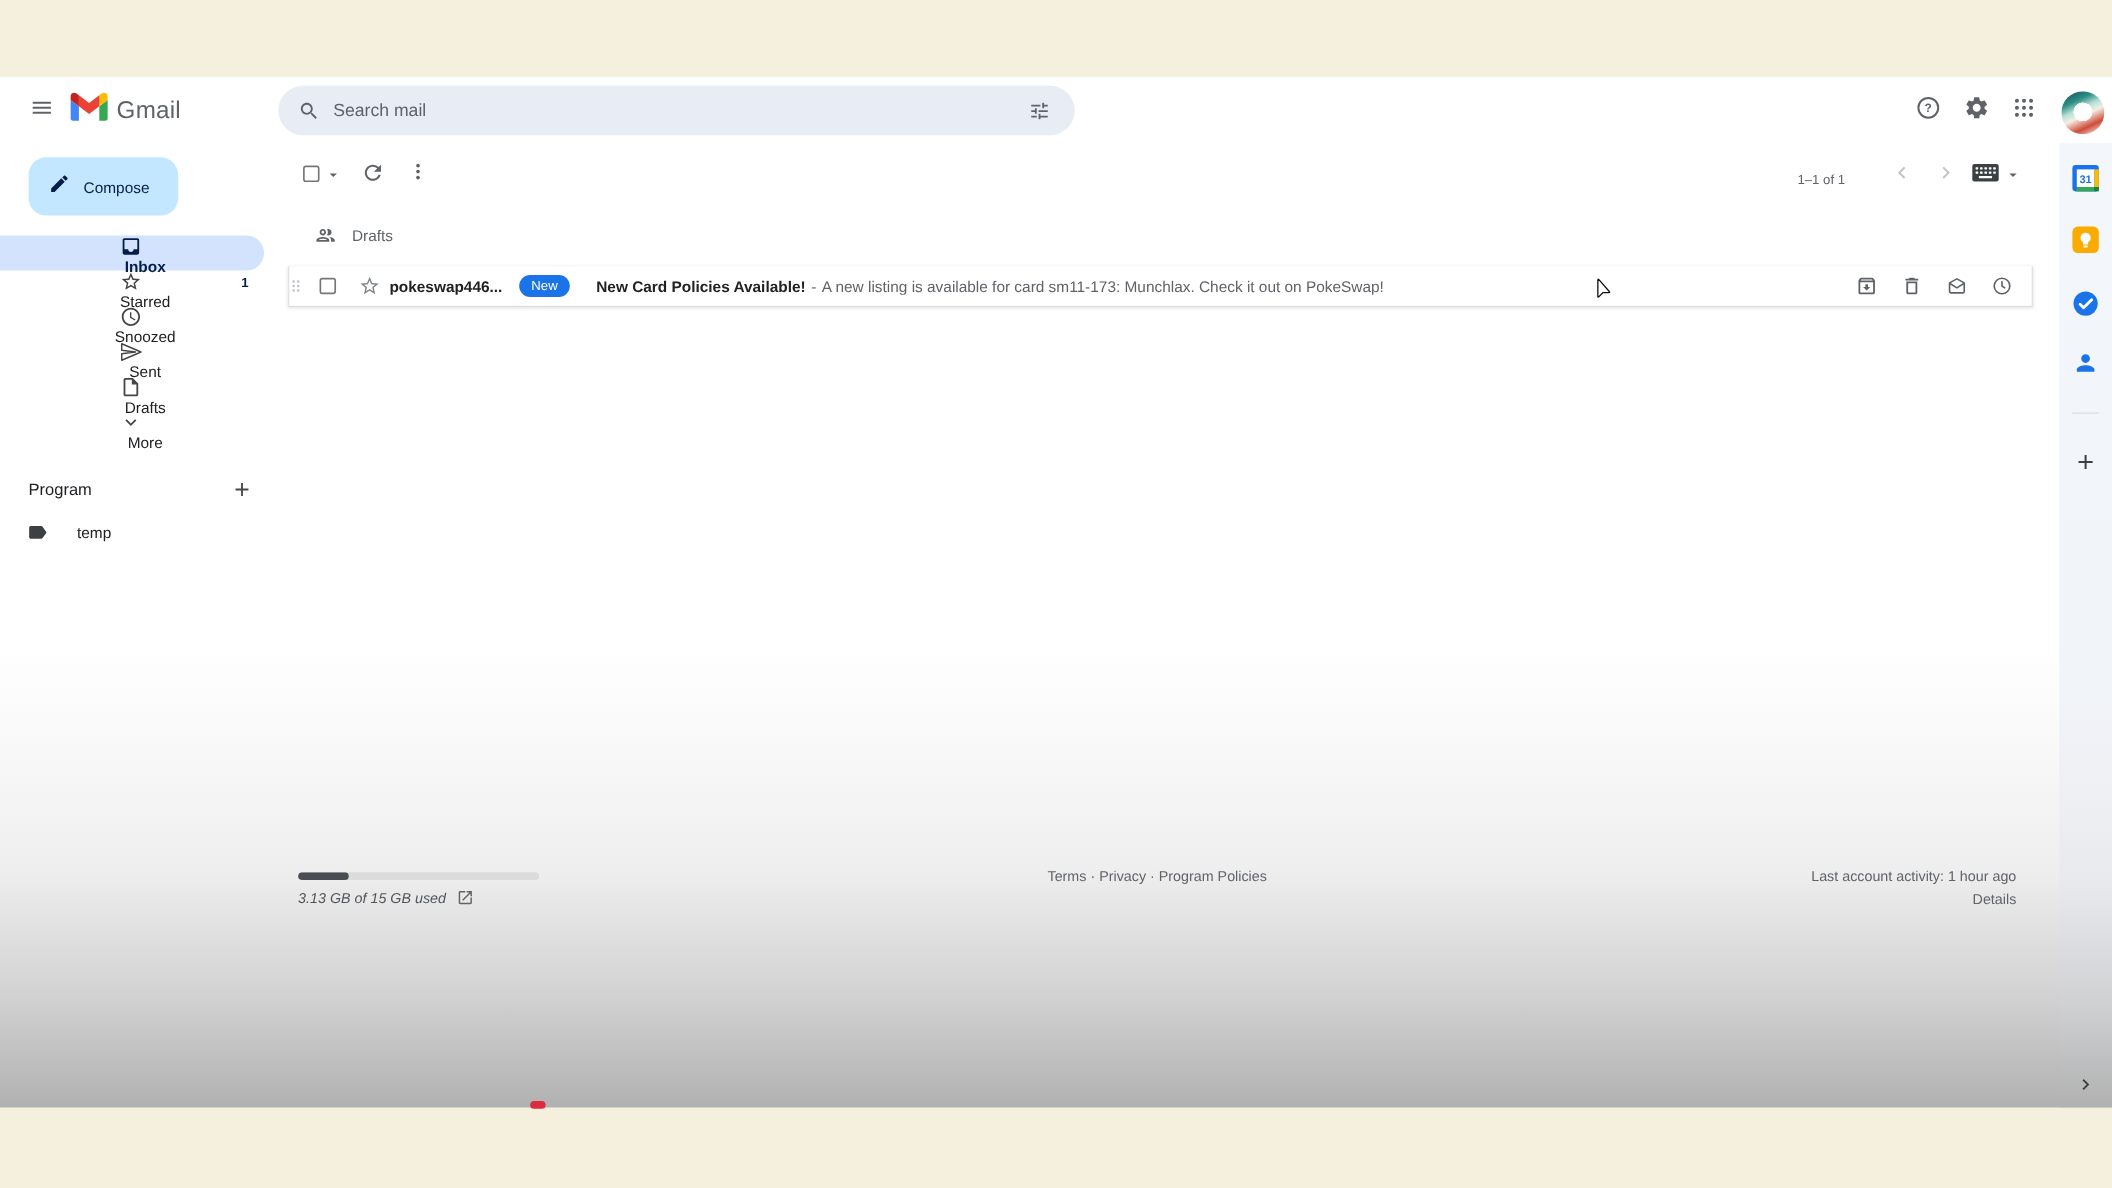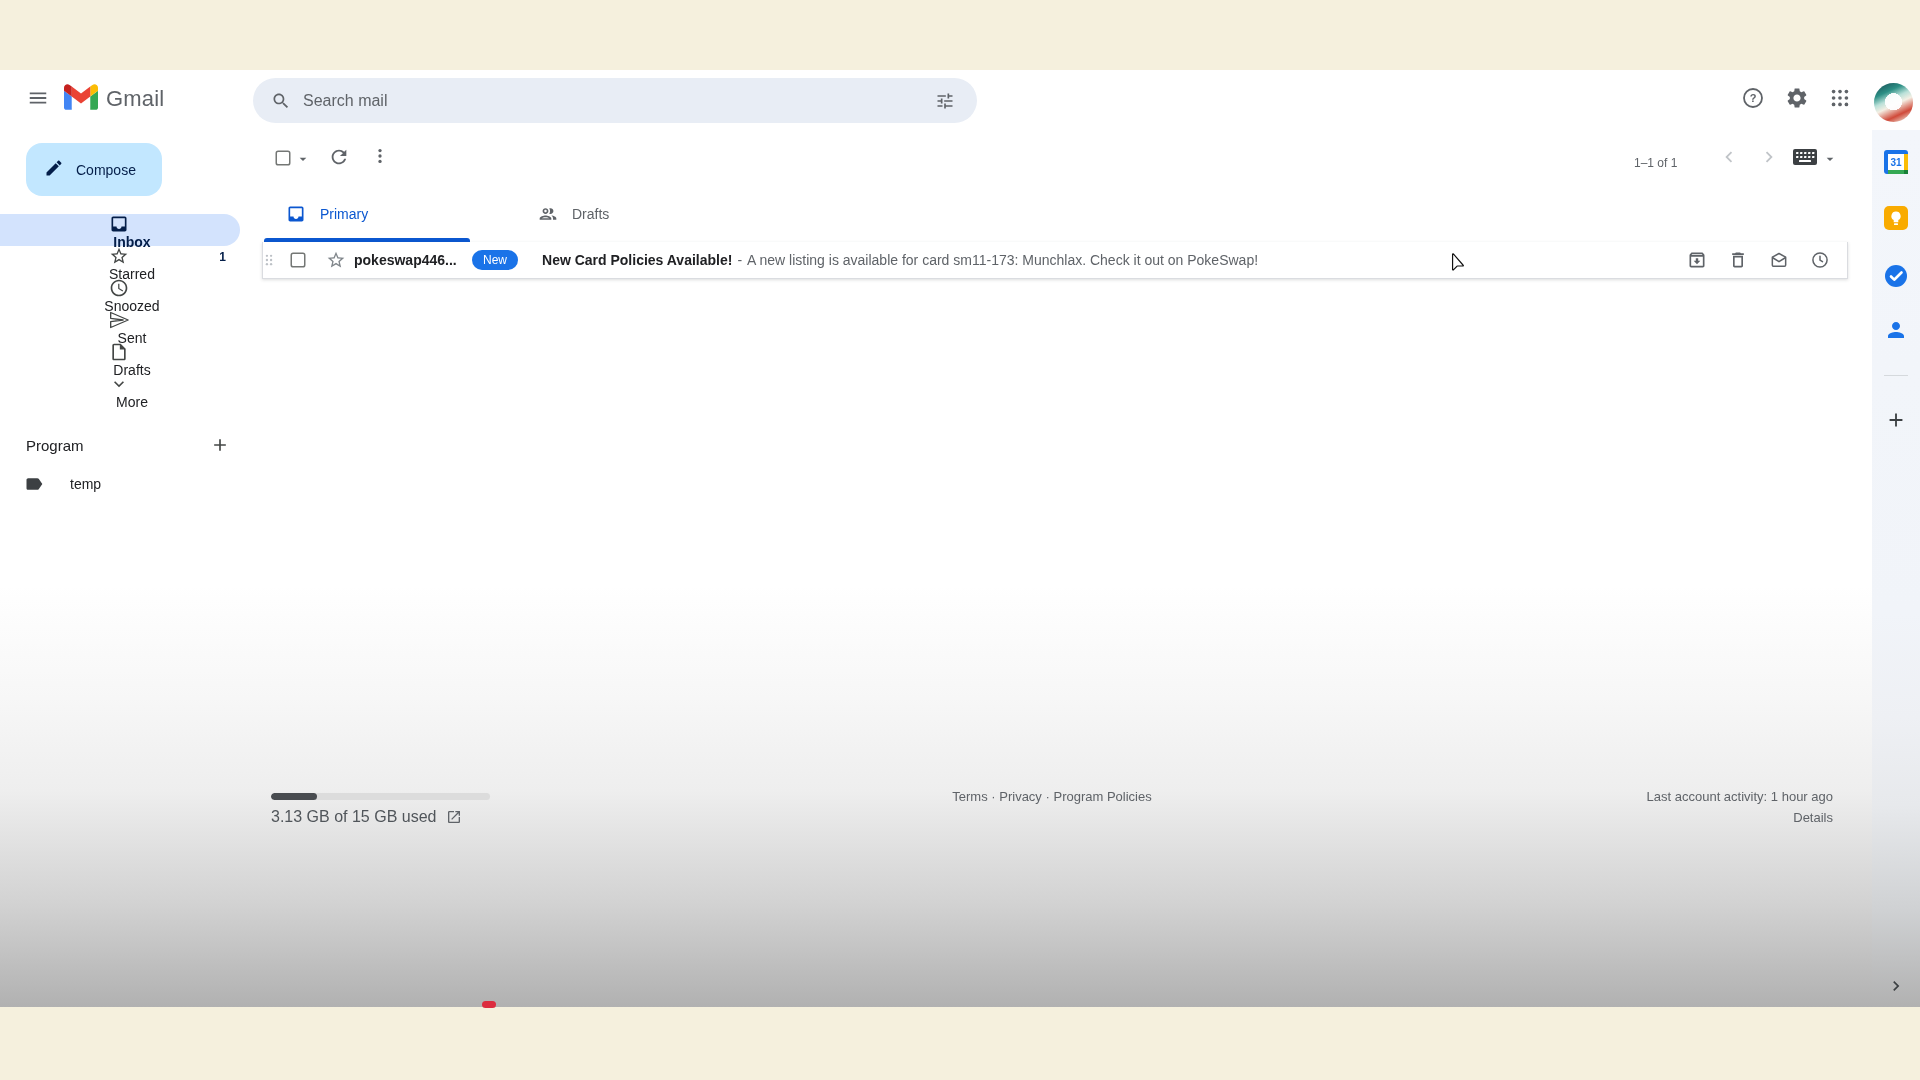--- a/index.html
+++ b/index.html
@@ -86,21 +86,21 @@
   .row-text { flex:1; display:flex; align-items:center; white-space:nowrap; overflow:hidden;
     font-size:14px; margin-left:24px; }
   .row-subject { font-weight:700; color:#202124; }
   .row-sep { color:#5f6368; margin:0 5px; }
   .row-snippet { color:#5f6368; }
   .row-actions { display:flex; align-items:center; gap:17px; padding-right:16px; }
   .row-actions .act { width:24px; height:24px; display:flex; align-items:center; justify-content:center; cursor:pointer; }
   
   .storage-bar { position:absolute; left:15px; top:663px; width:219px; height:7px; background:#dcdcdc; border-radius:4px; overflow:hidden; }
   .storage-fill { height:100%; background:#494c50; border-radius:4px; }
-  .storage-line { position:absolute; left:15px; top:678px; display:flex; align-items:center; gap:10px; font-size:16px; color:#50555a; }
+  .storage-line { position:absolute; left:15px; top:678px; display:flex; align-items:center; gap:10px; font-size:13px; color:#50555a;font-style:italic; }
   .footer-links { position:absolute; left:0; top:659px; width:1592px; text-align:center; font-size:13px; color:#5f6368; }
   .footer-links span.link { cursor:pointer; }
   .activity { position:absolute; right:15px; top:659px; font-size:13px; color:#5f6368; }
   .details { position:absolute; right:15px; top:680px; font-size:13px; color:#5f6368; text-align:right; cursor:pointer; }
   
   .side-panel { position:absolute; top:60px; right:0; width:48px; height:877px;
     background:linear-gradient(180deg,#f3f6fb 0%,#f1f4f9 55%,#eef0f4 67%,#e7e9ec 77%,#cfd1d3 89%,#b1b1b1 100%); }
   .sp-ic { position:absolute; left:10px; width:28px; height:28px; display:flex; align-items:center; justify-content:center; cursor:pointer; }
   .sp-div { position:absolute; left:12px; top:245px; width:24px; height:1px; background:#d5d9dd; }
   
@@ -314,29 +314,20 @@
           </svg>
       </span>
       <span class="tb-ic" style="left:1566px;top:21px;">
         <svg width="16" height="16" viewBox="0 0 24 24">
             <path d="M7 10l5 5 5-5z" fill="#5f6368"></path>
           </svg>
       </span>
     </div>
 
     <div class="tabs">
-      <div class="tab active">
-        <span style="display:flex;">
-          <svg width="20" height="20" viewBox="0 0 24 24">
-              <path d="M19 3H4.99c-1.11 0-1.98.89-1.98 2L3 19c0 1.1.88 2 1.99 2H19c1.1 0 2-.9 2-2V5c0-1.11-.9-2-2-2zm0 12h-4c0 1.66-1.35 3-3 3s-3-1.34-3-3H4.99V5H19v10z" fill="#0b57d0"></path>
-            </svg>
-        </span>
-        <span>Primary</span>
-        <span class="tab-underline"></span>
-      </div>
       <div class="tab">
         <span style="display:flex;">
           <svg width="20" height="20" viewBox="0 0 24 24">
               <path d="M9 13.75c-2.34 0-7 1.17-7 3.5V19h14v-1.75c0-2.33-4.66-3.5-7-3.5zM4.34 17c.84-.58 2.87-1.25 4.66-1.25s3.82.67 4.66 1.25H4.34zM9 12c1.93 0 3.5-1.57 3.5-3.5S10.93 5 9 5 5.5 6.57 5.5 8.5 7.07 12 9 12zm0-5c.83 0 1.5.67 1.5 1.5S9.83 10 9 10s-1.5-.67-1.5-1.5S8.17 7 9 7zm7.04 6.81c1.16.84 1.96 1.96 1.96 3.44V19h4v-1.75c0-2.02-3.5-3.17-5.96-3.44zM15 12c1.93 0 3.5-1.57 3.5-3.5S16.93 5 15 5c-.54 0-1.04.13-1.5.35.63.89 1 1.98 1 3.15s-.37 2.26-1 3.15c.46.22.96.35 1.5.35z" fill="#5f6368"></path>
             </svg>
         </span>
         <span>Drafts</span>
       </div>
     </div>
 

